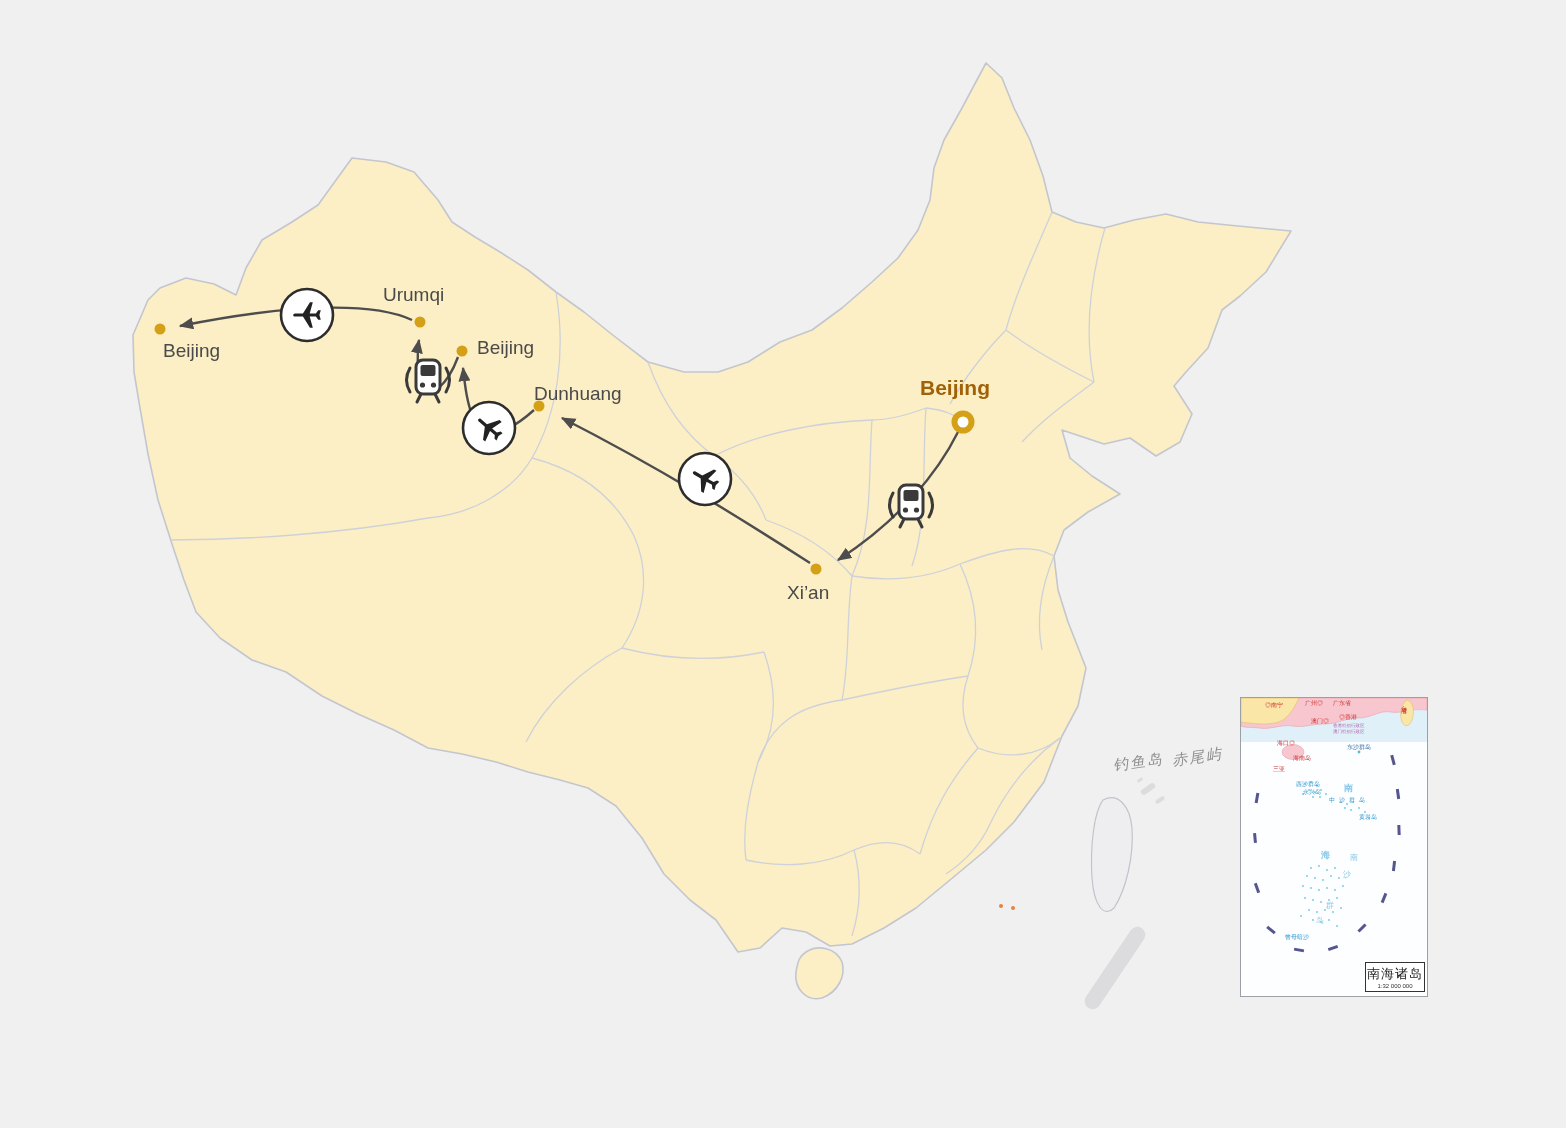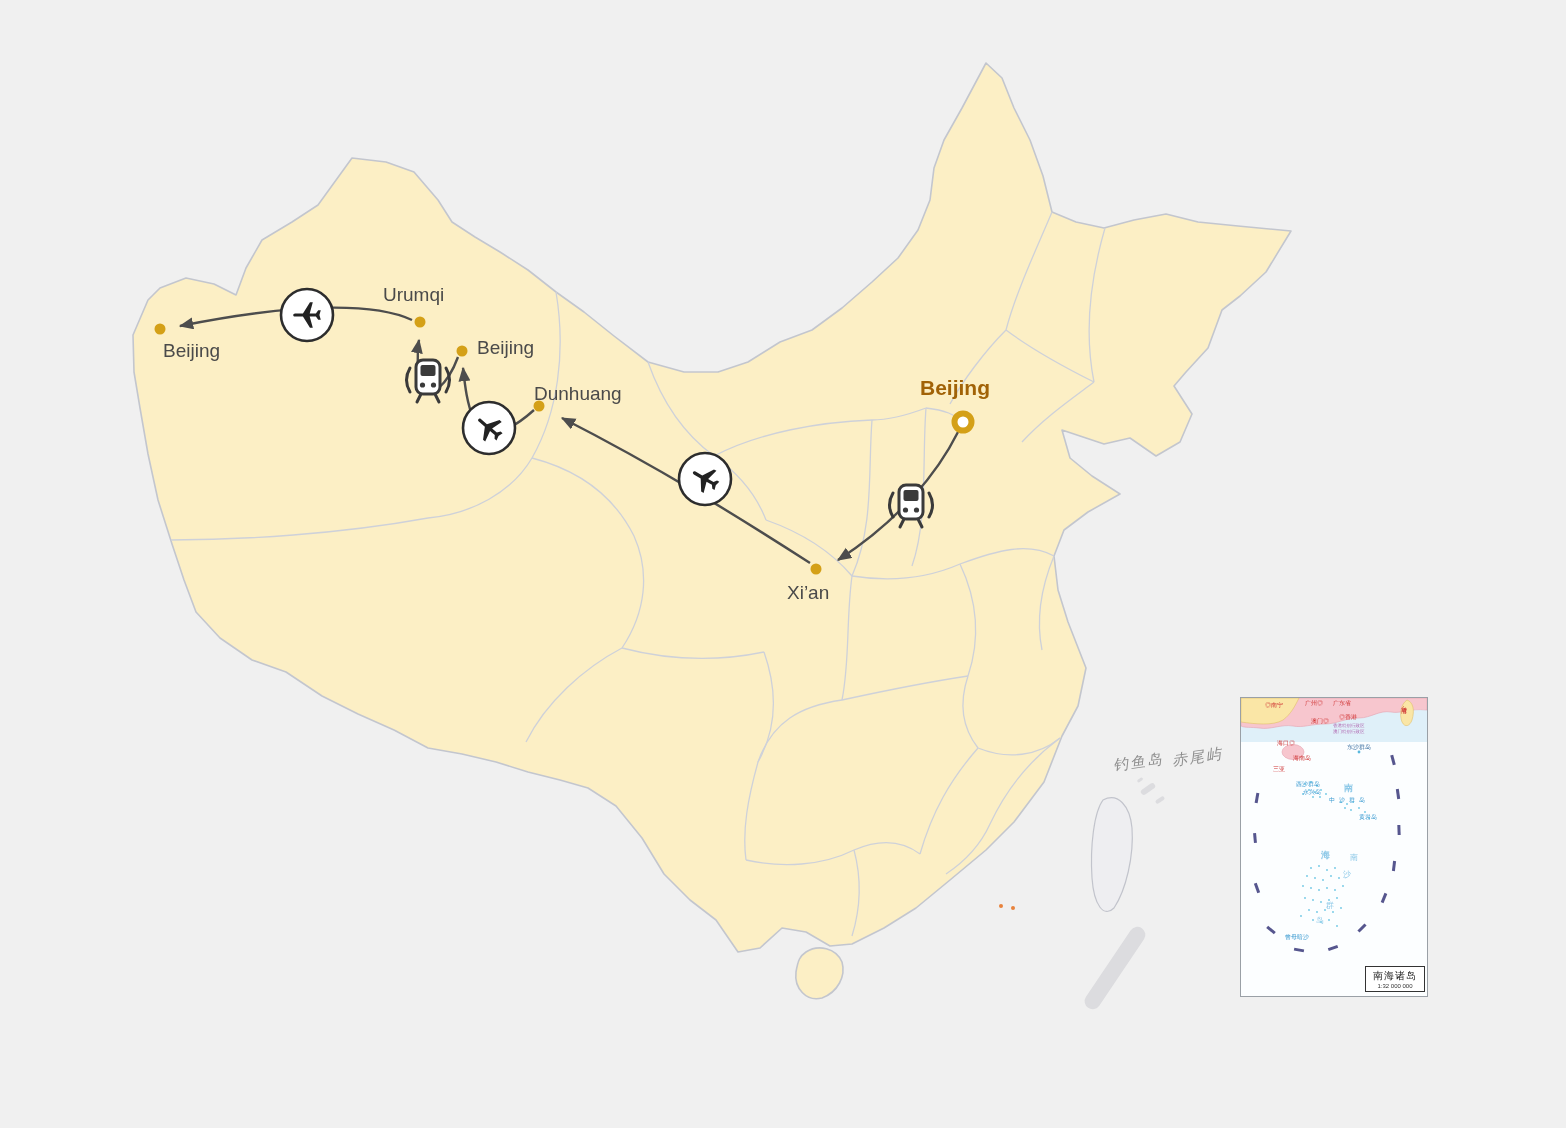--- a/index.html
+++ b/index.html
@@ -23,21 +23,21 @@
   .ilabel{position:absolute;font-size:6px;color:#cf3333;white-space:nowrap;line-height:1;}
   .ilabel.blue{color:#3b9bd1;}
   .ilabel.darkblue{color:#3b6fa0;}
   .ilabel.bigblue{color:#8ec9e8;font-size:9px;font-weight:bold;}
   .ilabel.midblue{color:#8ec9e8;font-size:8px;}
   .ilabel.purple{color:#b066b0;font-size:4.5px;}
   .ilabel.vert{writing-mode:vertical-rl;letter-spacing:1px;}
   .ilabel.spread{letter-spacing:4px;}
   .inset-box{position:absolute;right:2px;bottom:4px;width:58px;border:1px solid #333;
              background:#fff;text-align:center;padding:2px 0;}
-  .inset-box .t{font-size:10px;color:#222;letter-spacing:1px;}
+  .inset-box .t{font-size:13px;color:#222;letter-spacing:1px;}
   .inset-box .s{font-size:6px;color:#333;}
 </style>
 </head>
 <body>
 
 <div class="stage">
 
   <svg class="map-svg" width="1566" height="1128" viewBox="0 0 1566 1128">
     <defs>
       <marker id="arrow" markerWidth="8" markerHeight="6" refX="5.5" refY="2.5" orient="auto">

